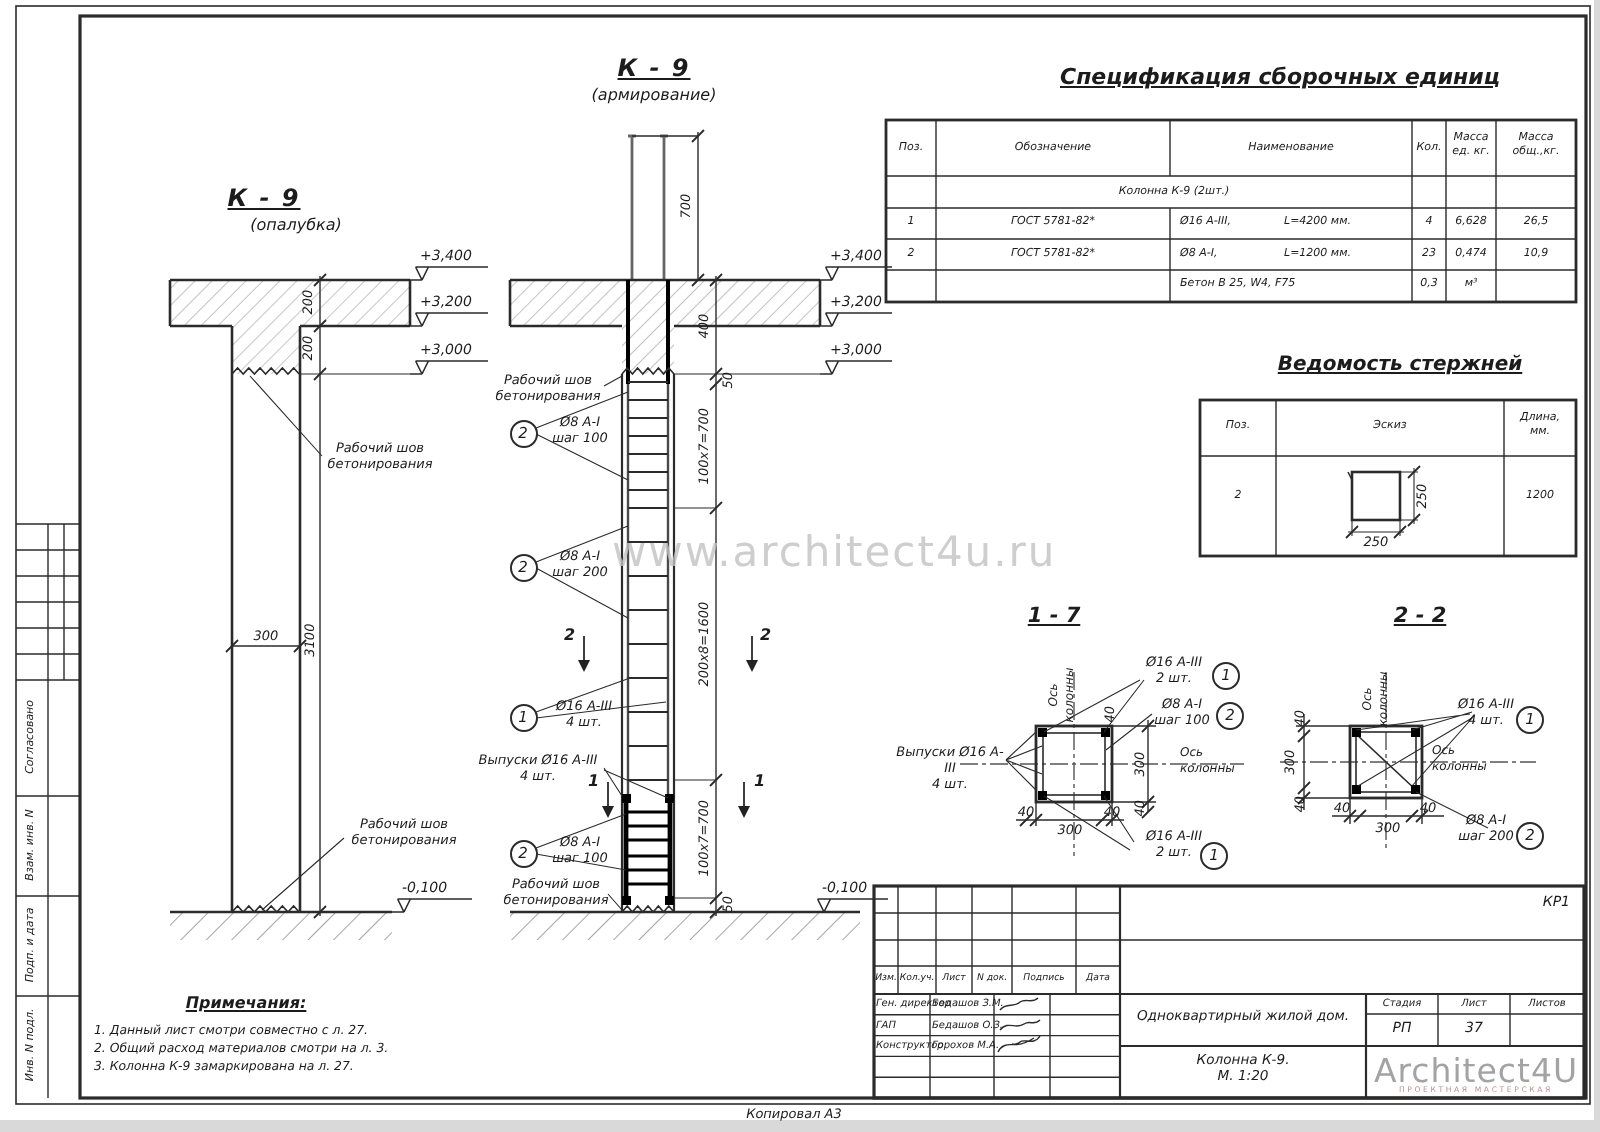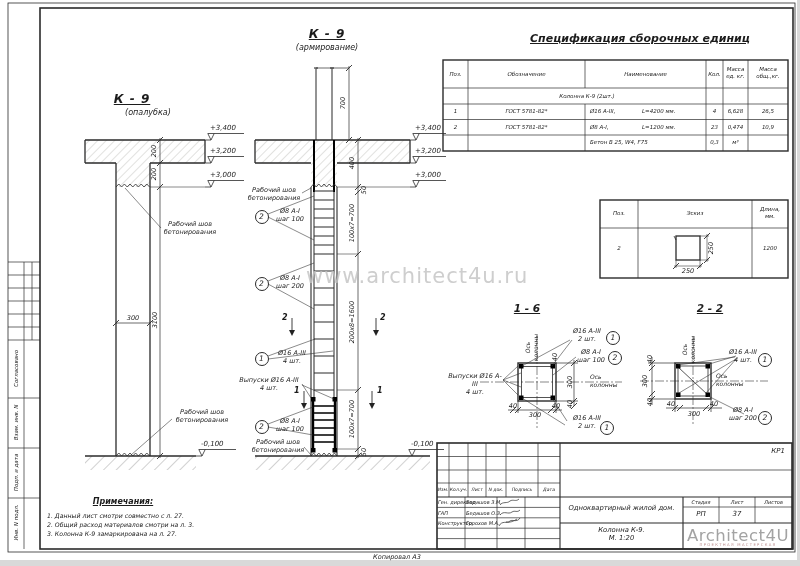--- a/index.html
+++ b/index.html
@@ -255,30 +255,31 @@
   <div class="t cx tiny" style="left:468px;top:123.5px;width:117px">ГОСТ 5781-82*</div>
   <div class="t tiny" style="left:590px;top:123.5px">Ø8 А-I,</div>
   <div class="t tiny" style="left:642px;top:123.5px">L=1200 мм.</div>
   <div class="t cx tiny" style="left:704px;top:123.5px;width:21px">23</div>
   <div class="t cx tiny" style="left:723px;top:123.5px;width:25px">0,474</div>
   <div class="t cx tiny" style="left:748px;top:123.5px;width:40px">10,9</div>
   <div class="t tiny" style="left:590px;top:139px">Бетон В 25, W4, F75</div>
   <div class="t cx tiny" style="left:704px;top:139px;width:21px">0,3</div>
   <div class="t cx tiny" style="left:723px;top:139px;width:25px">м³</div>
 
+  <div class="t cx" style="left:620px;top:177px;width:160px;font-size:10px;font-weight:bold;text-decoration:underline">Ведомость стержней</div>
   <div class="t cx tiny" style="left:600px;top:210px;width:38px">Поз.</div>
   <div class="t cx tiny" style="left:638px;top:210px;width:114px">Эскиз</div>
   <div class="t cx tiny" style="left:752px;top:206px;width:36px">Длина,
 мм.</div>
   <div class="t cx tiny" style="left:600px;top:245px;width:38px">2</div>
   <div class="t cx tiny" style="left:752px;top:245px;width:36px">1200</div>
   <div class="t cx rv" style="left:689px;top:244px;width:44px">250</div>
   <div class="t cx" style="left:668px;top:267px;width:40px">250</div>
 
-  <div class="t cx tt" style="left:497px;top:302px;width:60px">1 - 6</div>
+  <div class="t cx tt" style="left:497px;top:302px;width:60px">1 - 7</div>
   <div class="t cx rv" style="left:511px;top:340px;width:40px;font-size:6px">Ось
 колонны</div>
   <div class="t" style="left:590px;top:373px;font-size:6px">Ось
 колонны</div>
   <div class="t cx" style="left:570px;top:327px;width:34px">Ø16 А-III
 2 шт.</div>
   <div class="circle" style="left:606px;top:331px">1</div>
   <div class="t cx" style="left:572px;top:348px;width:38px">Ø8 А-I
 шаг 100</div>
   <div class="circle" style="left:608px;top:351px">2</div>

